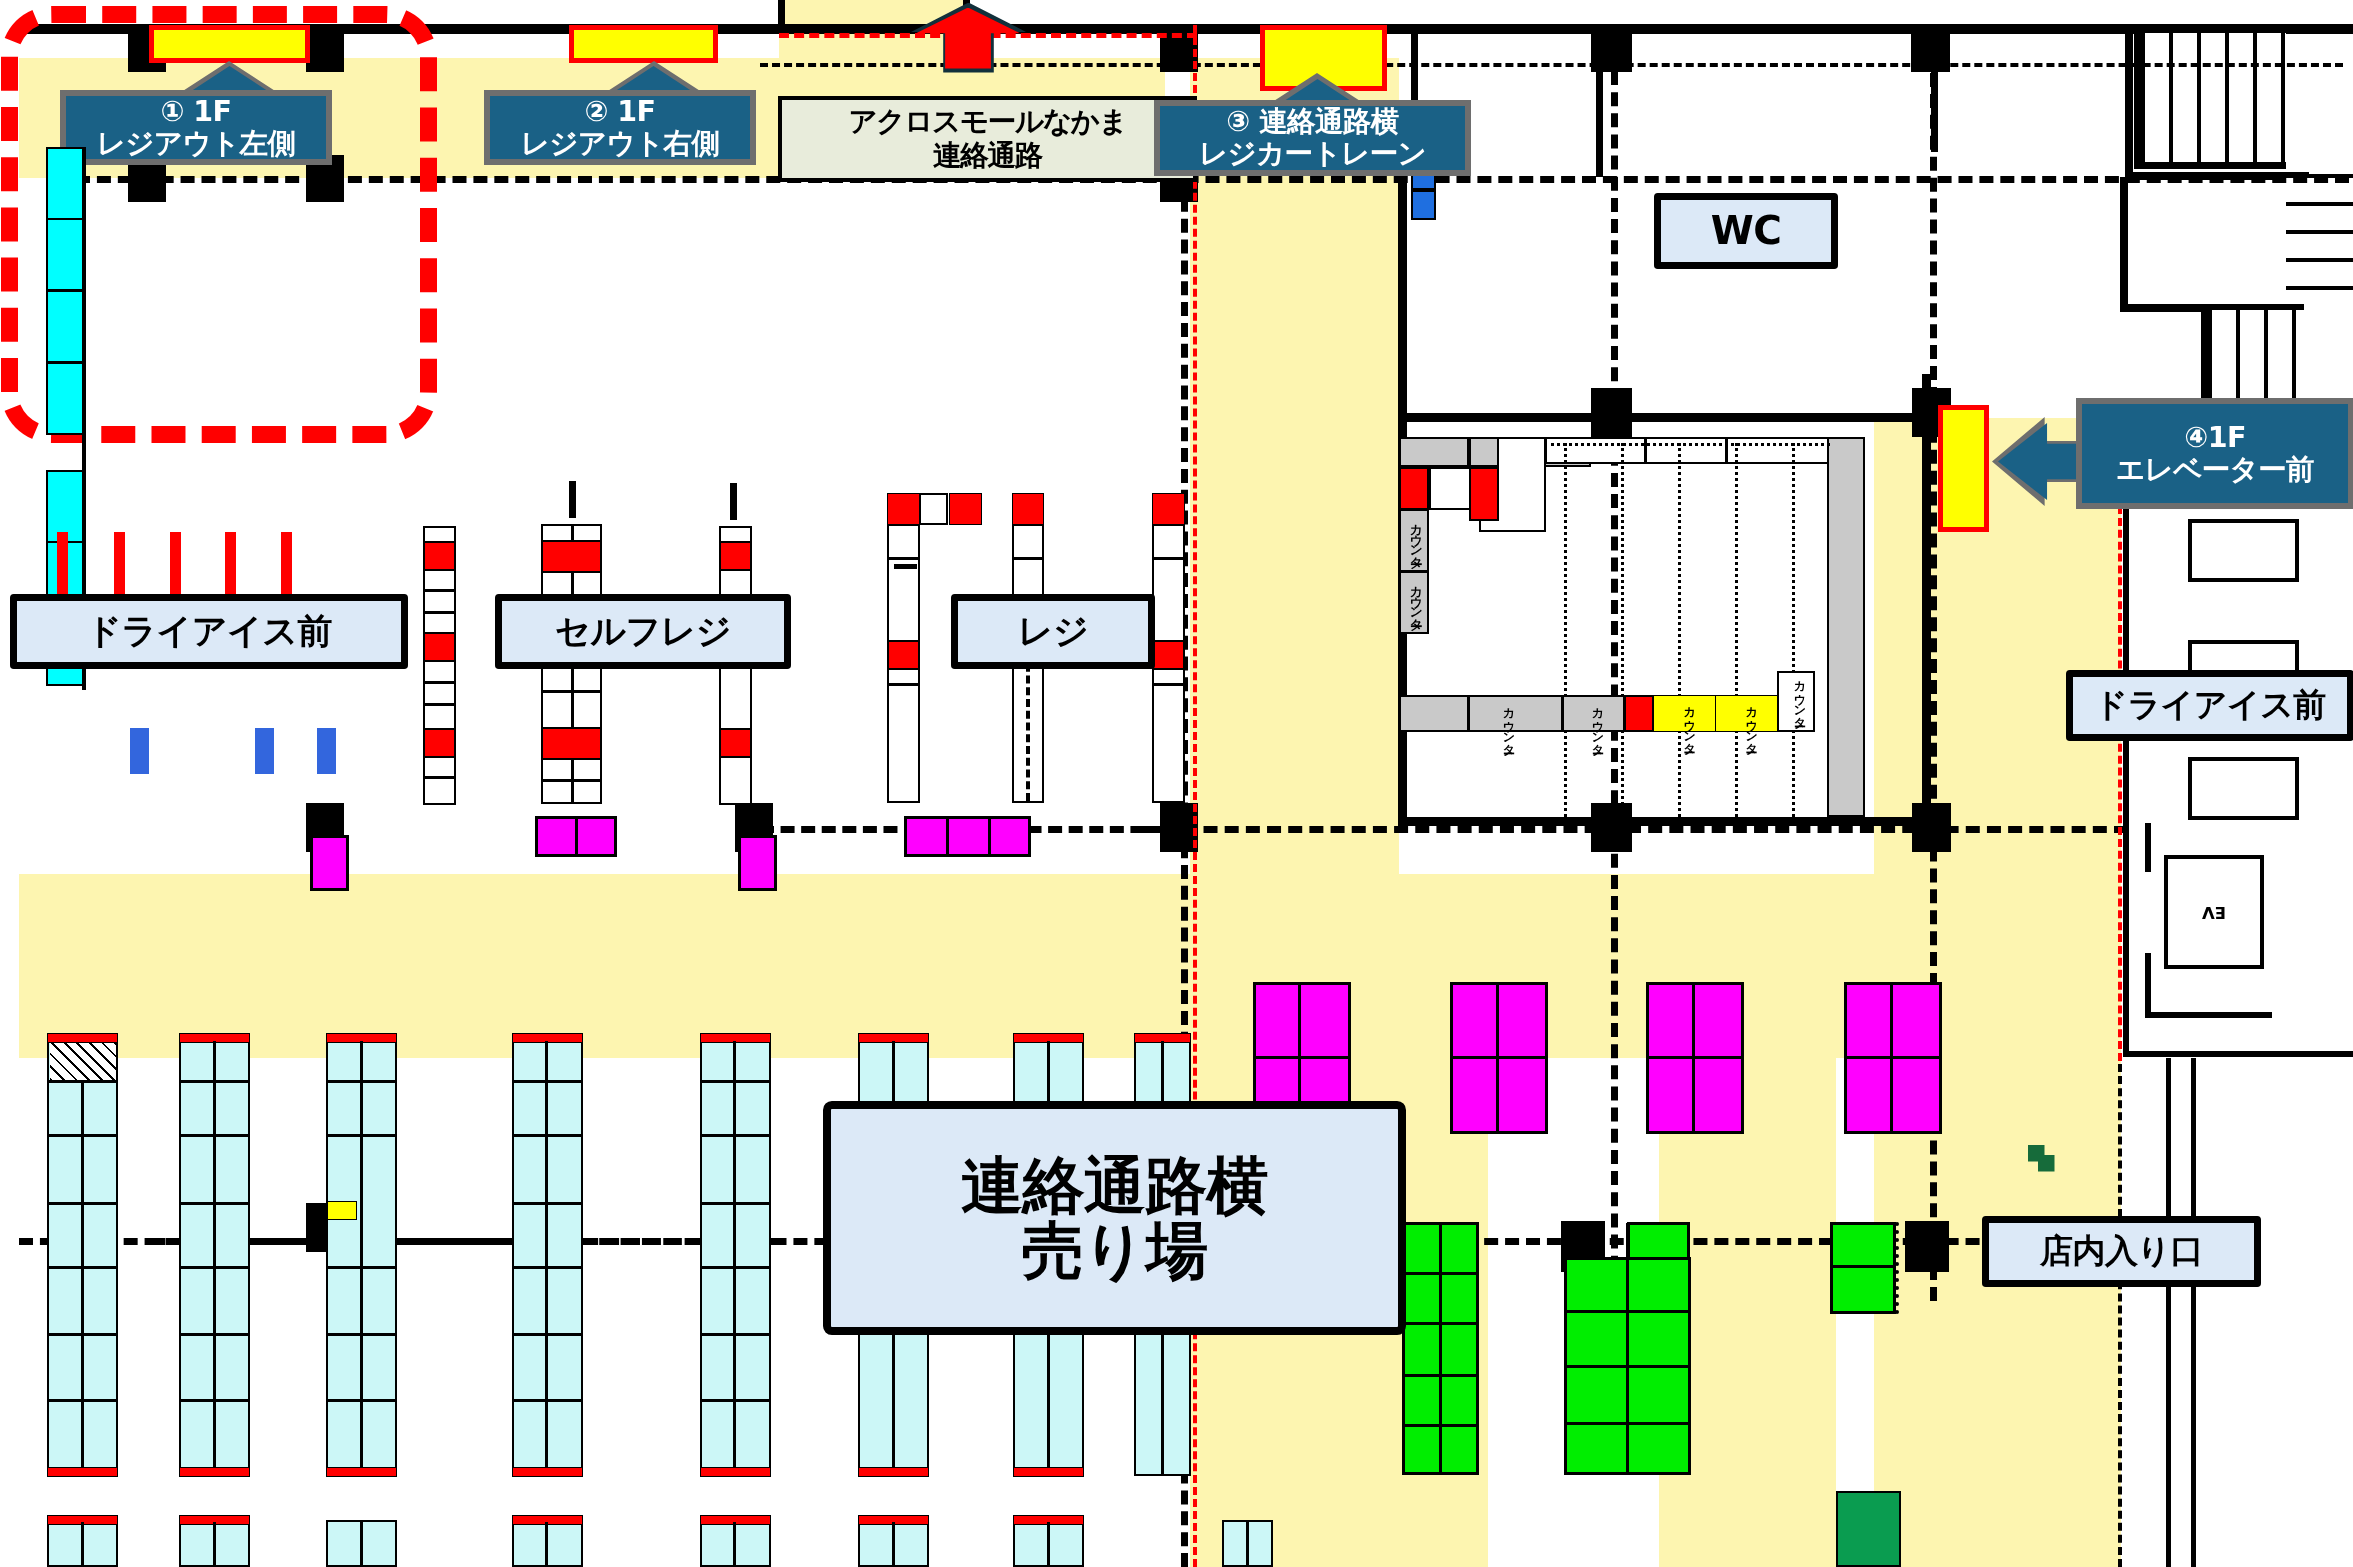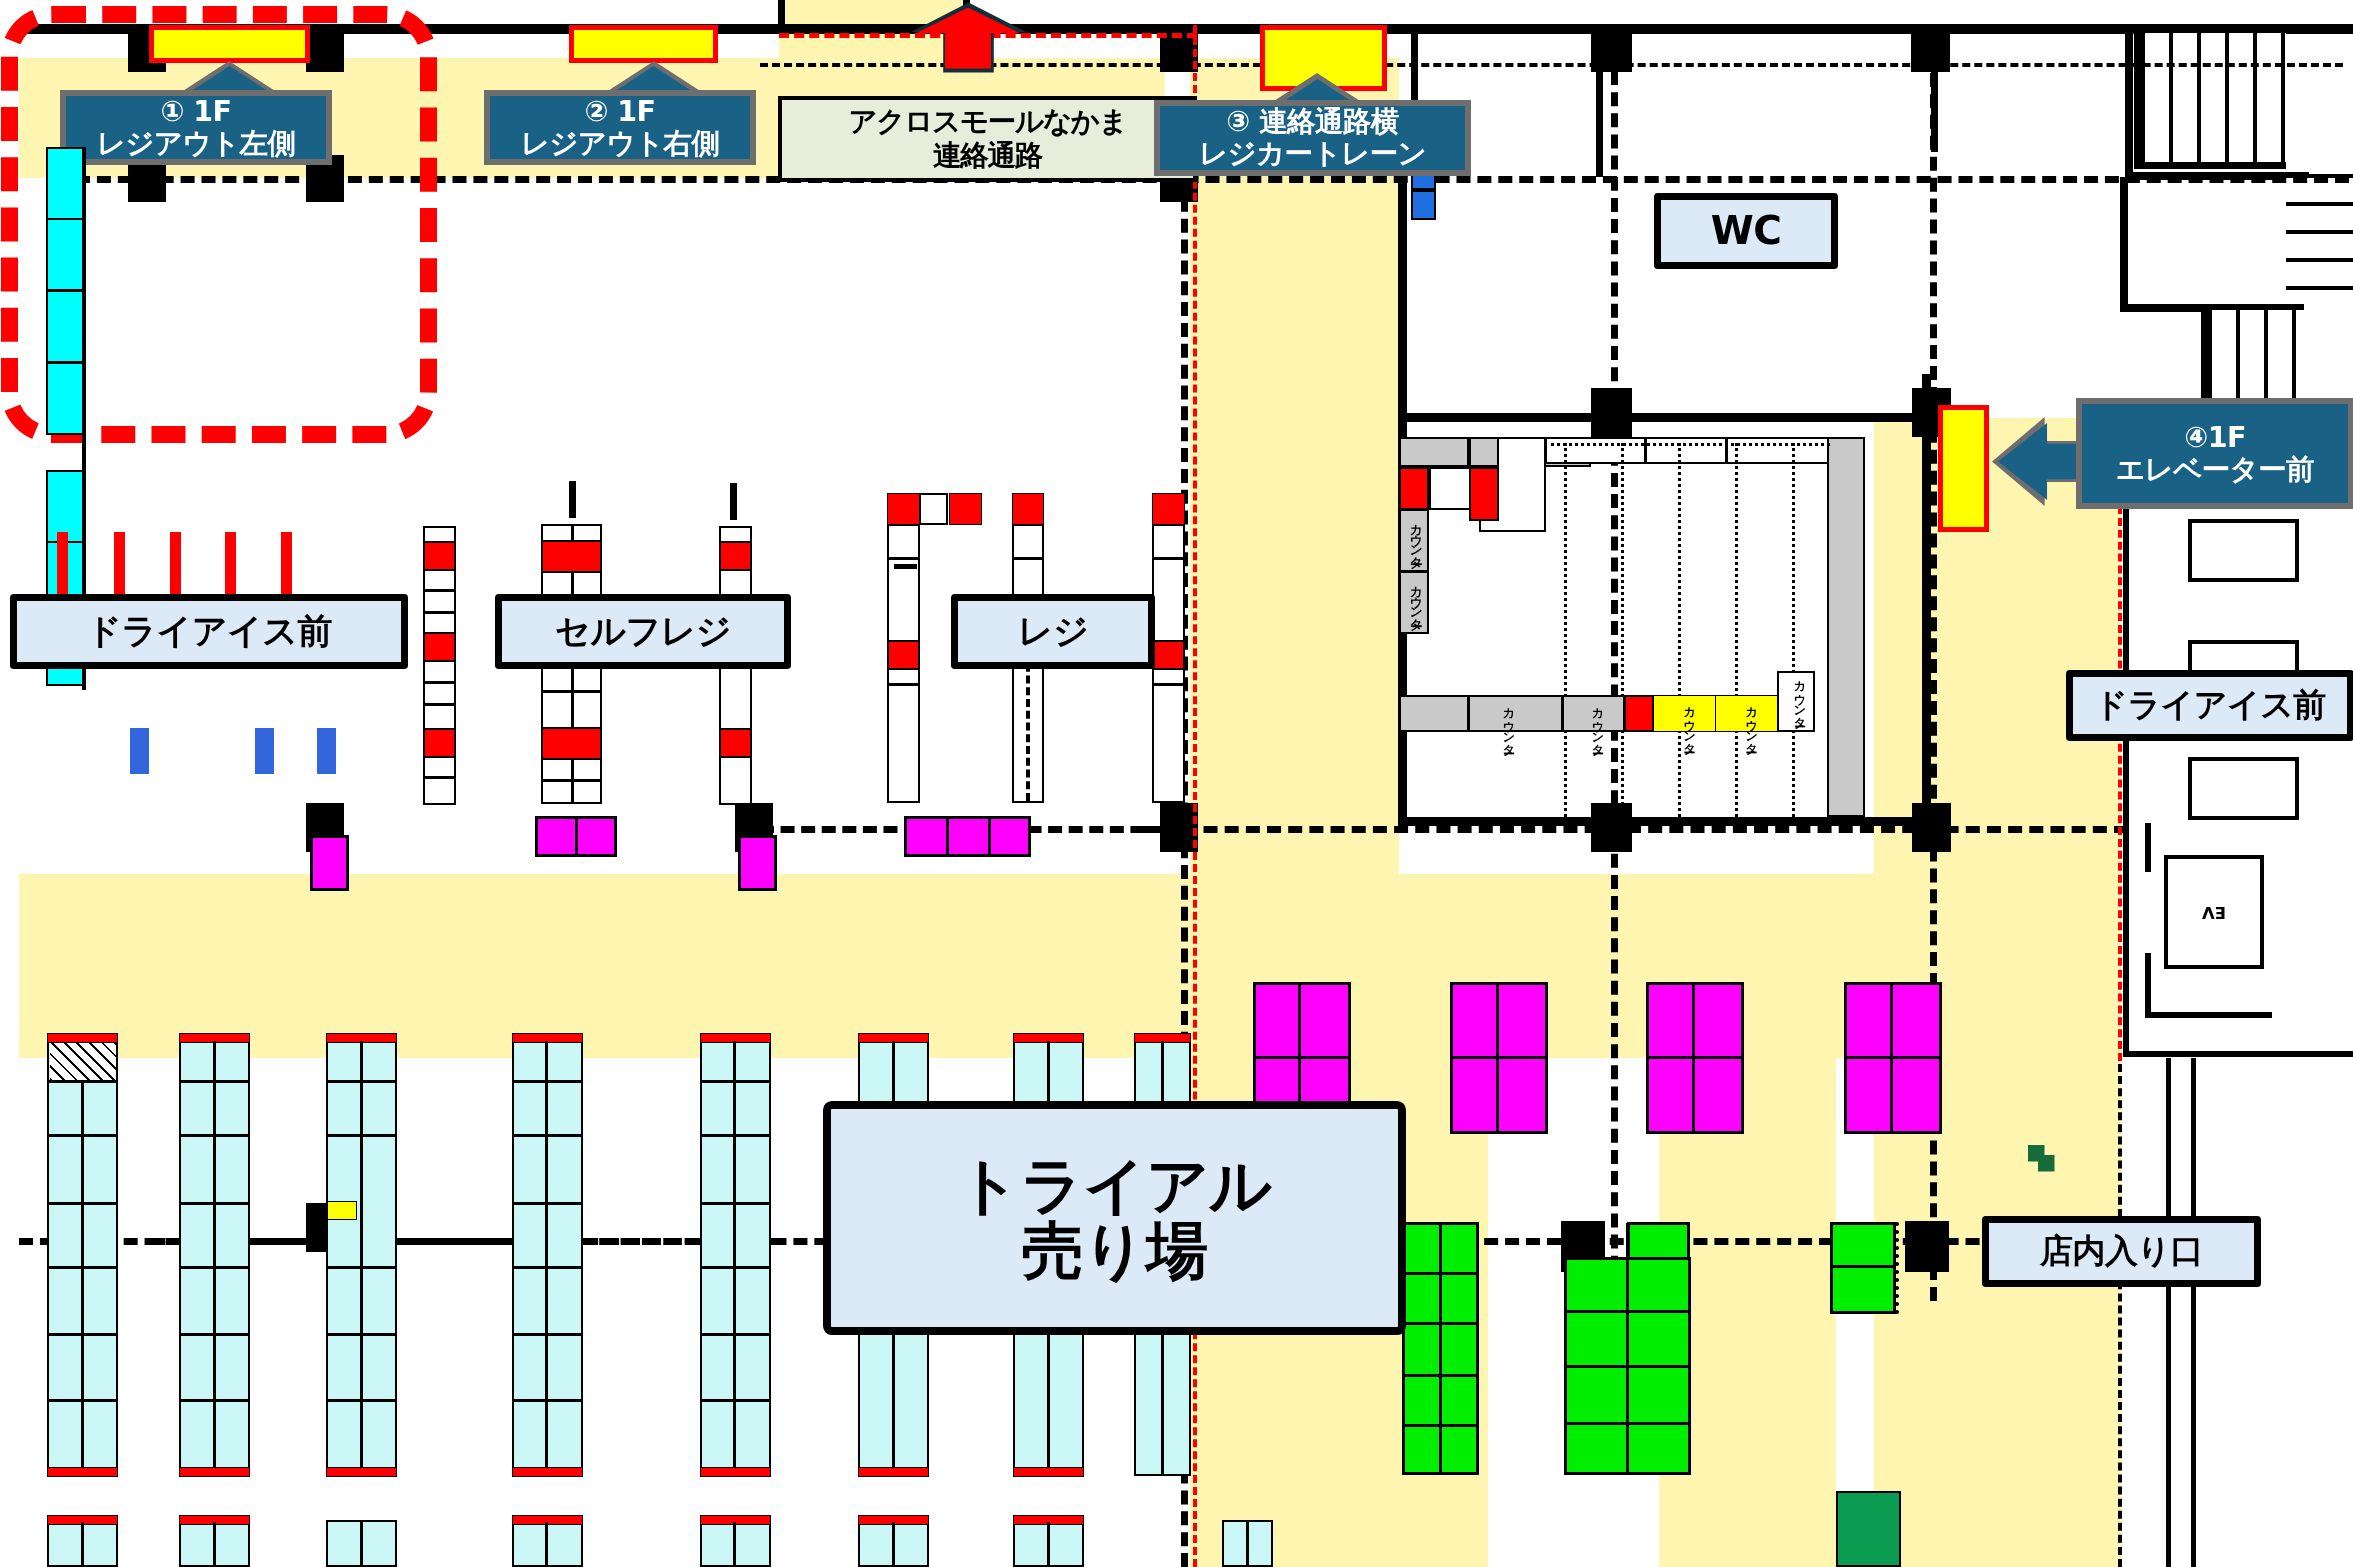--- a/index.html
+++ b/index.html
@@ -517,18 +517,18 @@
 
   <div class="abs callout" style="left:2066px;top:670px;width:288px;height:71px;font-size:33px;">
     <span>ドライアイス前</span>
   </div>
 
   <div class="abs callout" style="left:1982px;top:1216px;width:279px;height:71px;font-size:33px;">
     <span>店内入り口</span>
   </div>
 
   <div class="abs callout" style="left:823px;top:1101px;width:583px;height:234px;font-size:62px;flex-direction:column;border-width:8.9px;border-radius:8.9px;">
-    <div>トライアル</div>
+    <div>連絡通路横</div>
     <div>売り場</div>
   </div>
 
 </div>
 
 
 </body></html>

